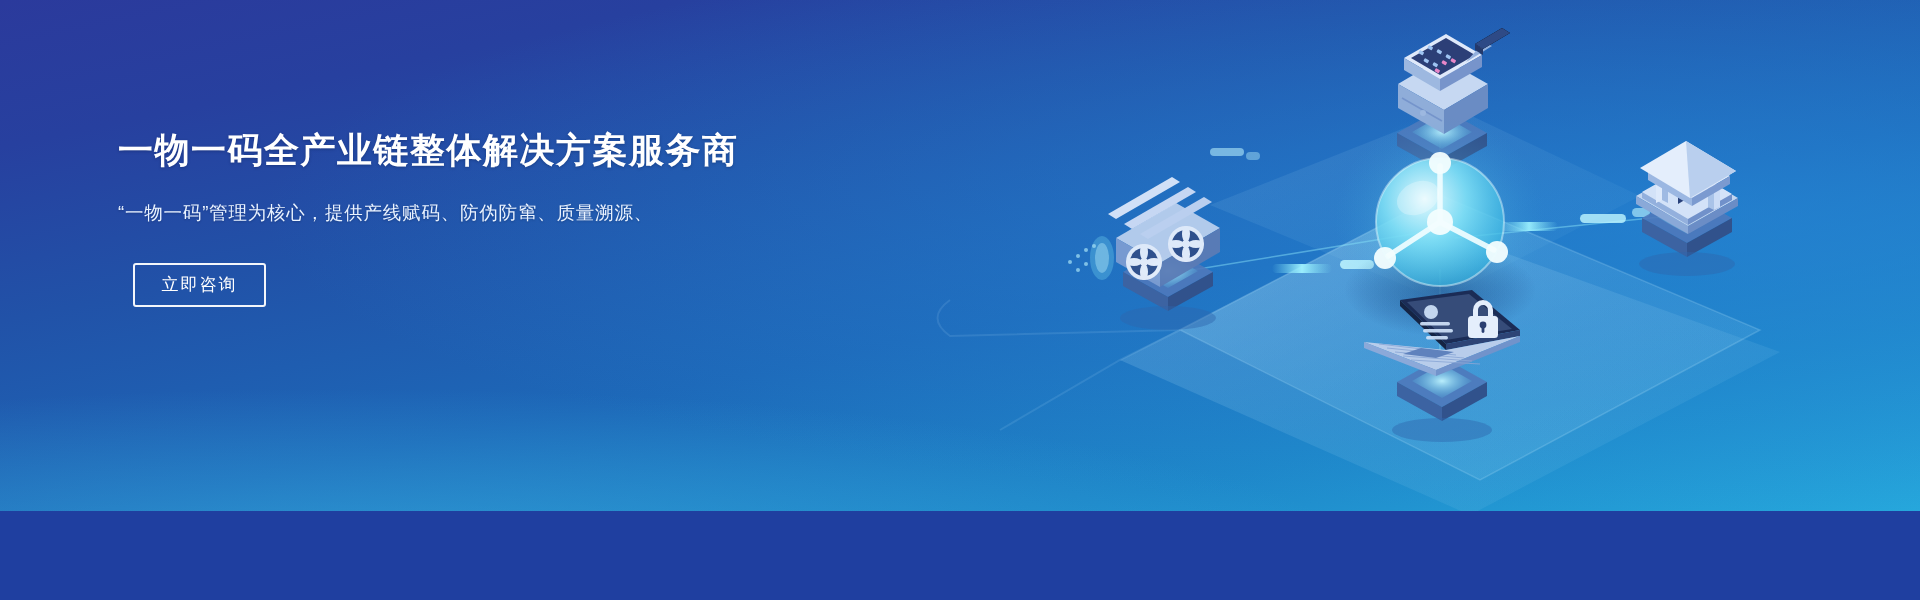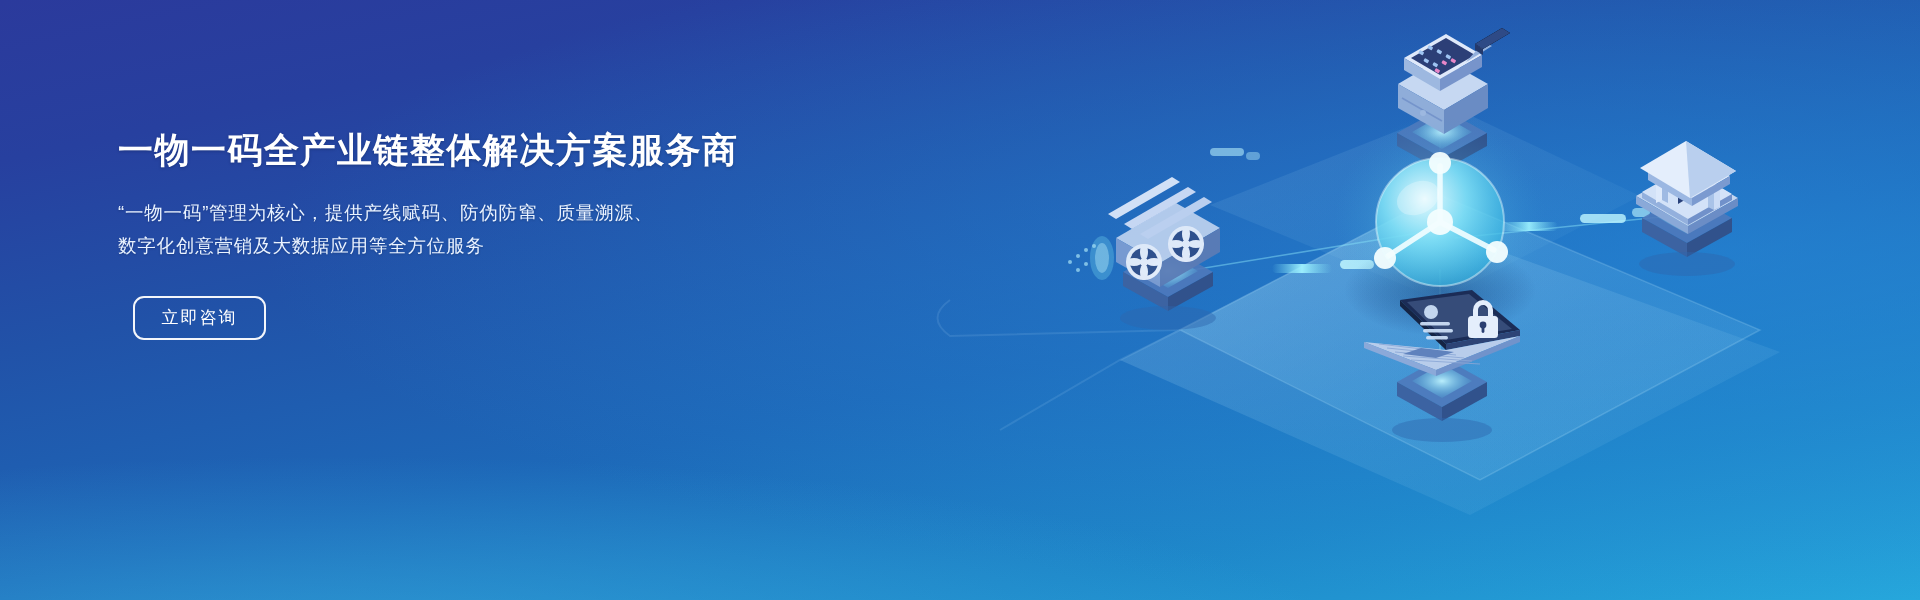--- a/index.html
+++ b/index.html
@@ -5,21 +5,21 @@
 <style>
   * { margin:0; padding:0; box-sizing:border-box; }
   html,body { width:1920px; height:600px; overflow:hidden; }
   body {
     font-family:"Liberation Sans","DejaVu Sans",sans-serif;
     background:#1f3fa0;
   }
 
   
   .banner{
-    position:relative; width:1920px; height:600px; overflow:hidden;
+    position:relative; width:1920px; height:511px; overflow:hidden;
     background:
       radial-gradient(120% 95% at 88% 42%, rgba(40,140,220,.55) 0%, rgba(40,140,220,0) 62%),
       linear-gradient(168deg,#2b3a9c 0%, #27409f 16%, #2152a8 35%, #1d68b8 58%, #1e87c9 80%, #26a7dc 100%);
   }
   .banner::after{ 
     content:""; position:absolute; inset:0; pointer-events:none;
     background:radial-gradient(90% 60% at 18% 112%, rgba(60,185,230,.55) 0%, rgba(60,185,230,0) 60%);
   }
 
   
@@ -33,41 +33,40 @@
   .sub-line{
     font-size:18.5px; color:#eaf3ff; line-height:33px;
     letter-spacing:.8px; white-space:nowrap;
     text-shadow:0 1px 2px rgba(10,25,70,.3);
   }
   .cta{
     display:flex; align-items:center; justify-content:center;
     margin-top:34px; margin-left:15px;
     width:133px; height:44px;
     border:2px solid rgba(255,255,255,.95);
-    border-radius:11px; background:transparent;
+    border-radius:3px; background:transparent;
     color:#ffffff; font-size:17px; letter-spacing:2px;
     cursor:pointer; font-family:inherit;
   }
 
   
   .art{ position:absolute; left:880px; top:0; width:1040px; height:600px; z-index:4; }
   .art svg{ display:block; width:100%; height:100%; }
 </style>
 </head>
 <body>
 
 <div class="banner">
 
   <div class="copy">
 
     <h1 class="headline">一物一码全产业链整体解决方案服务商</h1>
 
     <div class="sub">
       <div class="sub-line">“一物一码”管理为核心，提供产线赋码、防伪防窜、质量溯源、</div>
-      <div class="sub-line">数字化创意营销及大数据应用等全方位服务</div>
     </div>
 
     <button class="cta">立即咨询</button>
   </div>
 
   <div class="art">
     <svg viewBox="0 0 1040 600" xmlns="http://www.w3.org/2000/svg">
       <defs>
         <linearGradient id="plateG" x1="0" y1="0" x2="1" y2="1">
           <stop offset="0%" stop-color="#9ad7f2" stop-opacity=".30"></stop>

